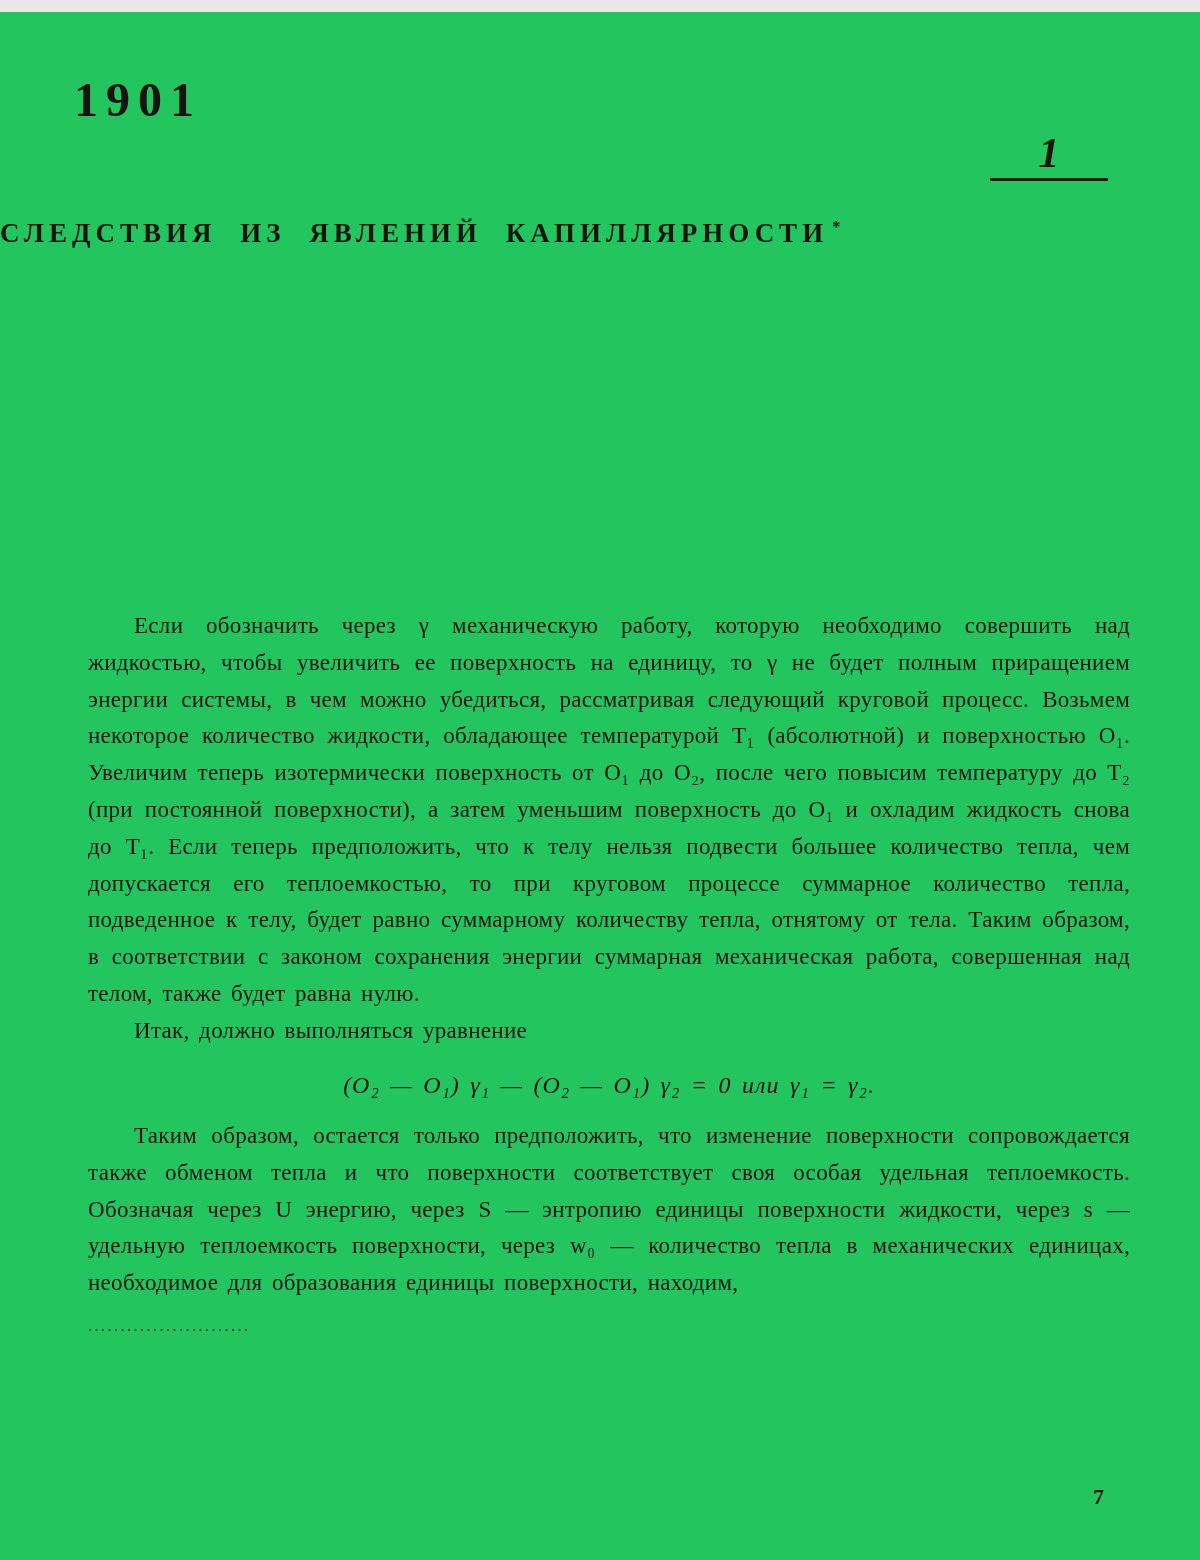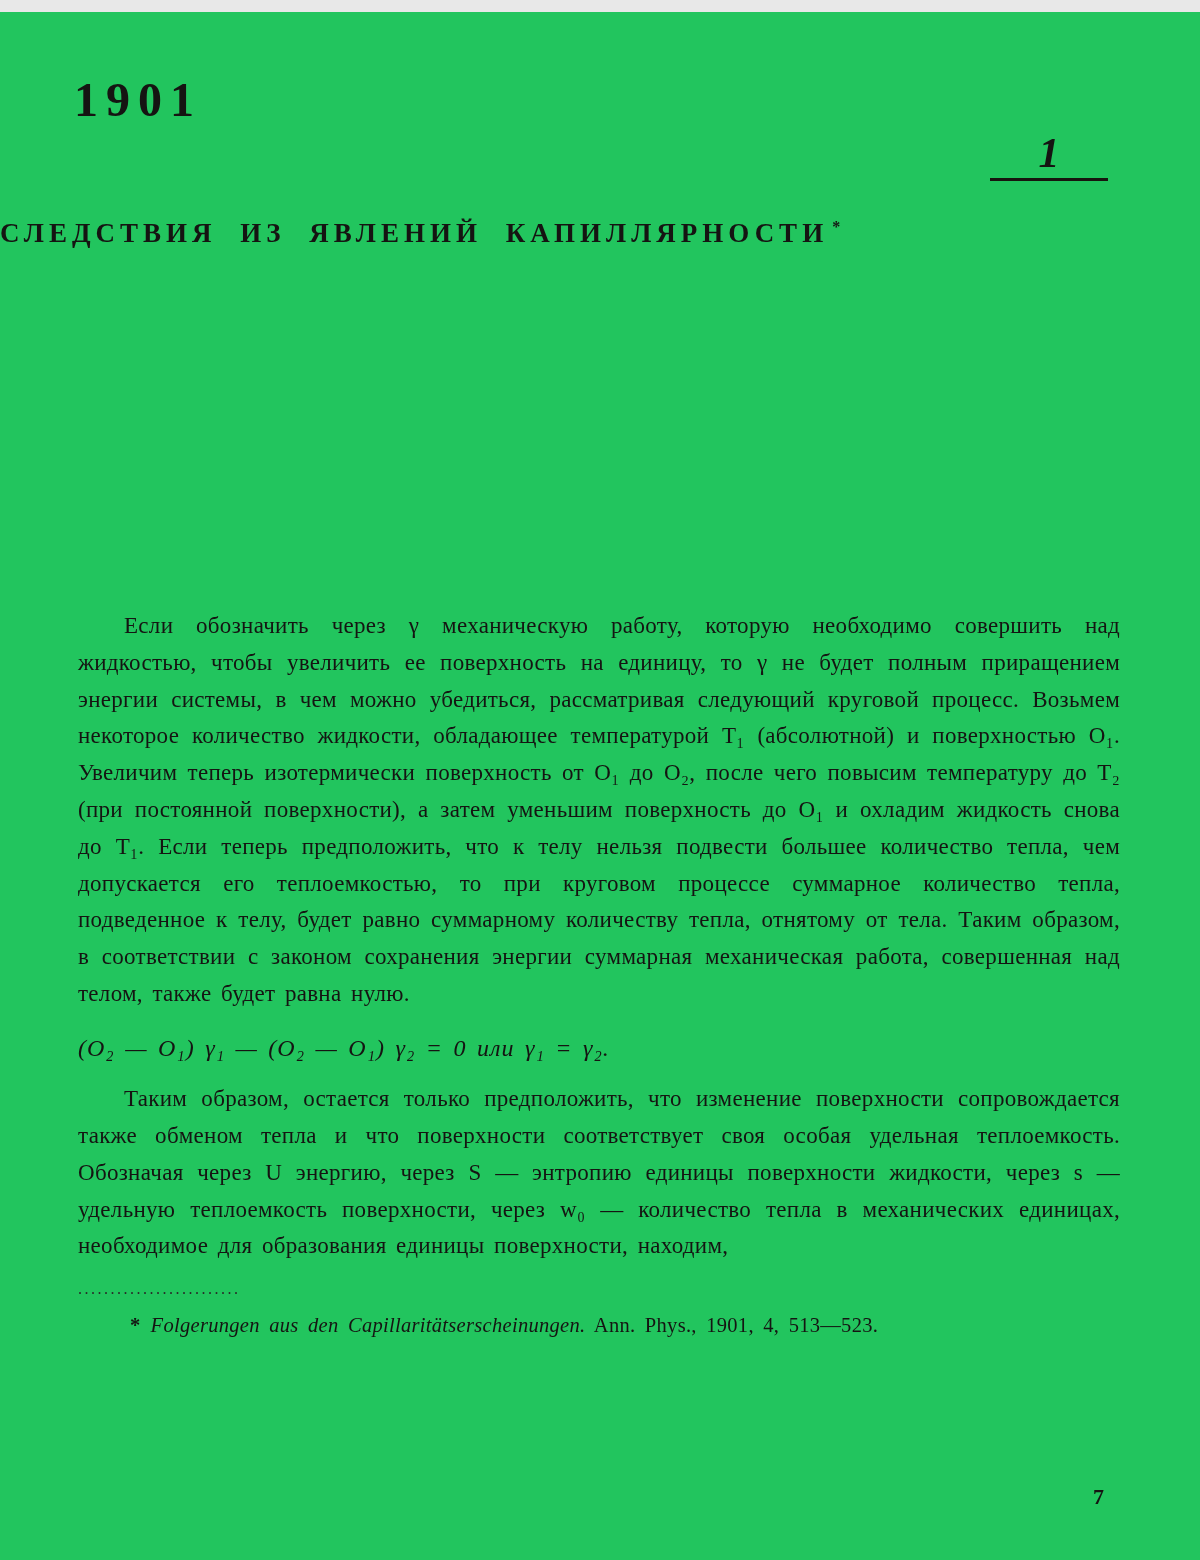--- a/index.html
+++ b/index.html
@@ -56,36 +56,36 @@
     word-spacing: 12px;
   }
   .title sup {
     font-size: 16px;
     letter-spacing: 0;
     margin-left: 4px;
   }
   .content {
     position: absolute;
     top: 596px;
-    left: 78px;
+    left: 88px;
     width: 1042px;
     font-size: 23px;
     line-height: 1.6;
     text-align: justify;
     word-spacing: 3.5px;
     letter-spacing: 0.3px;
   }
   .content p {
     margin: 0;
   }
   .indent {
     text-indent: 46px;
   }
   .equation {
-    text-align: left;
+    text-align: center;
     font-style: italic;
     font-size: 24px;
     letter-spacing: 1px;
     margin: 16px 0 14px 0;
   }
   .dots {
     margin-top: 16px;
     font-size: 16px;
     letter-spacing: 2.5px;
     line-height: 1;
@@ -124,30 +124,27 @@
     <div class="chapter-num">1</div>
     <div class="chapter-rule"></div>
   </div>
 
   <h1 class="title"><span>СЛЕДСТВИЯ ИЗ ЯВЛЕНИЙ КАПИЛЛЯРНОСТИ</span><sup>*</sup></h1>
 
   <div class="content">
 
     <p class="indent">Если обозначить через γ механическую работу, которую необходимо совершить над жидкостью, чтобы увеличить ее поверхность на единицу, то γ не будет полным приращением энергии системы, в чем можно убедиться, рассматривая следующий круговой процесс. Возьмем некоторое количество жидкости, обладающее температурой T₁ (абсолютной) и поверхностью O₁. Увеличим теперь изотермически поверхность от O₁ до O₂, после чего повысим температуру до T₂ (при постоянной поверхности), а затем уменьшим поверхность до O₁ и охладим жидкость снова до T₁. Если теперь предположить, что к телу нельзя подвести большее количество тепла, чем допускается его теплоемкостью, то при круговом процессе суммарное количество тепла, подведенное к телу, будет равно суммарному количеству тепла, отнятому от тела. Таким образом, в соответствии с законом сохранения энергии суммарная механическая работа, совершенная над телом, также будет равна нулю.</p>
 
+    <p class="indent">Итак, должно выполняться уравнение</p>
 
     <div class="equation">(O₂ — O₁) γ₁ — (O₂ — O₁) γ₂ = 0  или  γ₁ = γ₂.</div>
 
 
     <p class="indent">Таким образом, остается только предположить, что изменение поверхности сопровождается также обменом тепла и что поверхности соответствует своя особая удельная теплоемкость. Обозначая через U энергию, через S — энтропию единицы поверхности жидкости, через s — удельную теплоемкость поверхности, через w₀ — количество тепла в механических единицах, необходимое для образования единицы поверхности, находим,</p>
 
     <div class="dots">.........................</div>
 
-    <div class="footnote">
-      <span class="fn-marker">*</span><span class="fn-italic">Folgerungen aus den Capillaritätserscheinungen.</span>
-      <span class="fn-roman">Ann. Phys., 1901, 4, 513—523.</span>
-    </div>
 
   </div>
 
   <div class="page-number">7</div>
 
 </div>
 
 </body></html>

